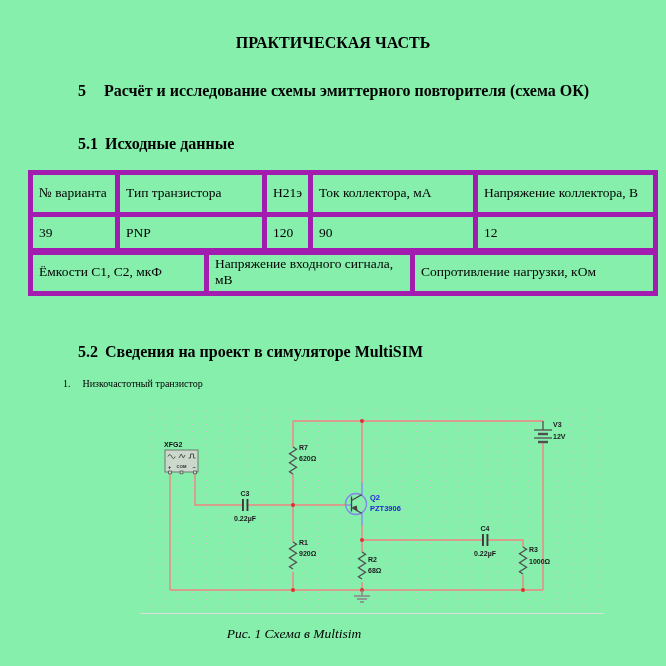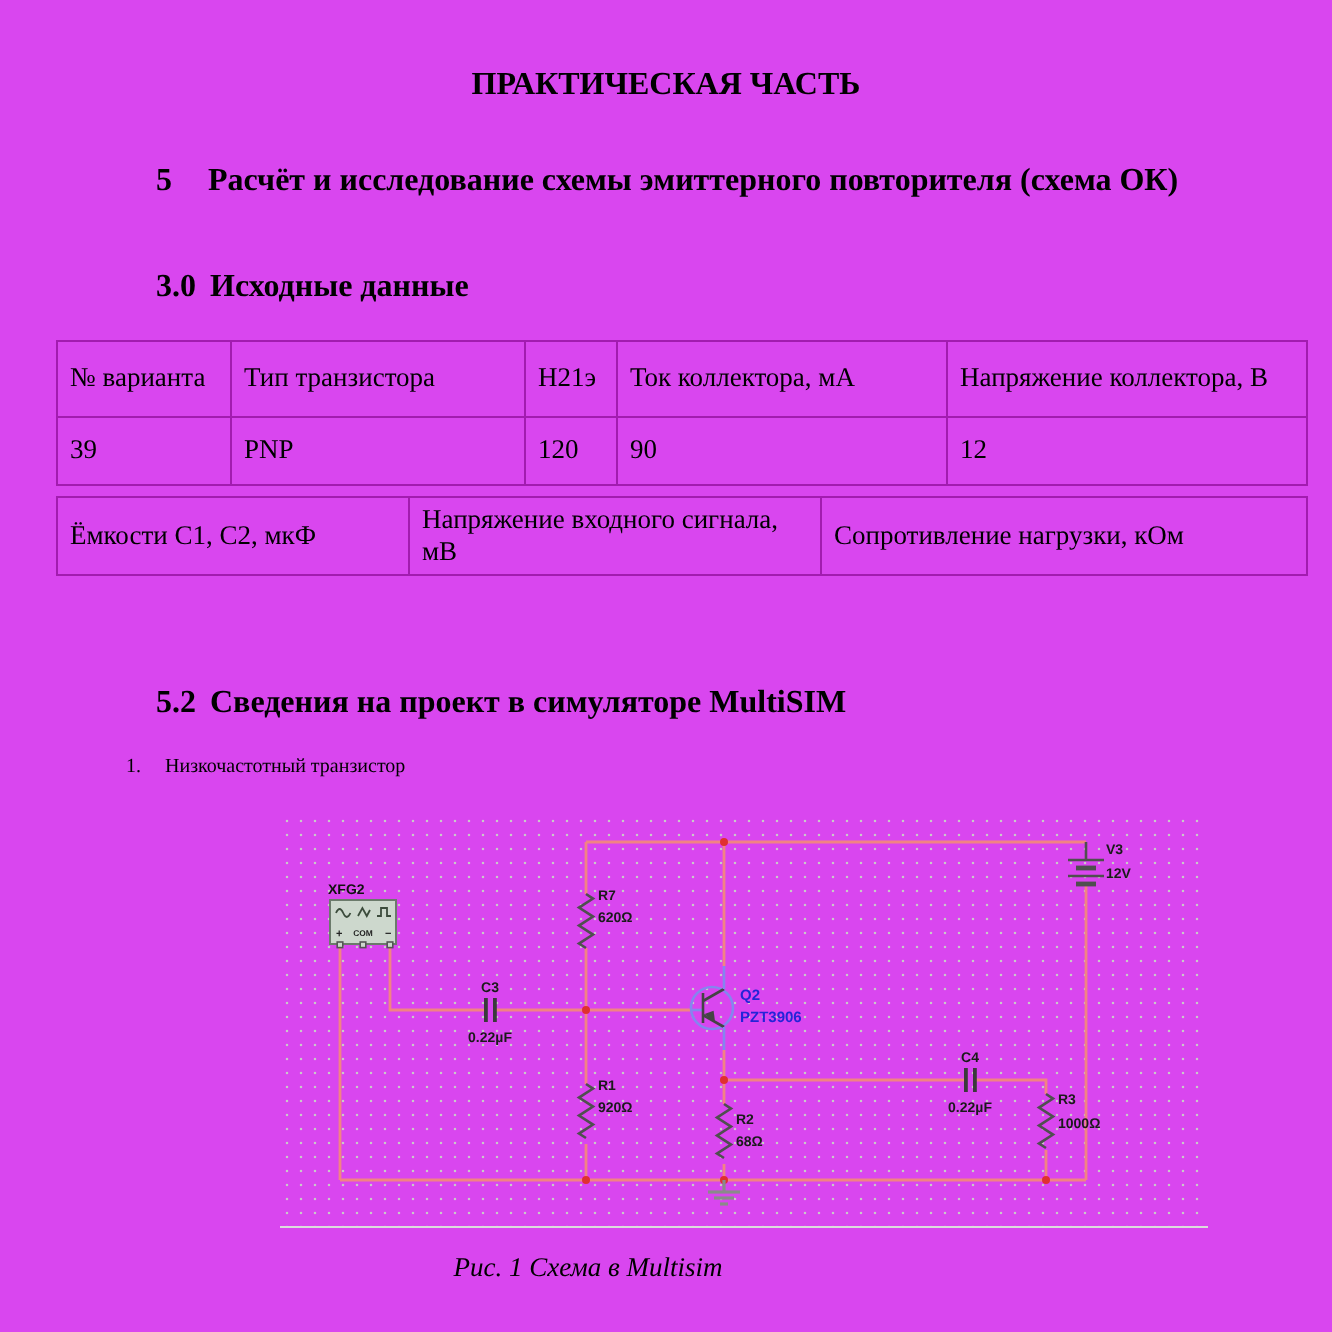--- a/index.html
+++ b/index.html
@@ -1,30 +1,30 @@
 <!DOCTYPE html>
 <html><head>
 <meta charset="utf-8">
 <style>
   html,body{margin:0;padding:0;background:#fff;}
-  #page{position:relative;width:666px;height:666px;background:#d946ef;overflow:hidden;
+  #page{position:relative;width:666px;height:666px;background:#86efac;overflow:hidden;
         font-family:"Liberation Serif","DejaVu Serif",serif;color:#000;}
   .abs{position:absolute;}
   .doc-title{top:34px;left:0;width:666px;text-align:center;font-weight:bold;font-size:16px;}
   .h5{top:79px;left:78px;width:515px;display:flex;font-weight:bold;font-size:16px;line-height:24px;}
   .h5 .num{width:26px;flex:0 0 26px;}
   .h5 .txt{width:500px;}
   .h-sub{font-weight:bold;font-size:16px;}
   .h51{top:135px;left:78px;}
   .h52{top:343px;left:78px;}
   .h-sub .num{margin-right:7px;}
   .list-item{top:378px;left:63px;font-size:10px;}
   .list-item .num{margin-right:12px;}
   table{border-collapse:collapse;font-size:13.5px;line-height:1.22;table-layout:fixed;}
-  td,th{border:1px solid #a21caf;padding:2px 6px;vertical-align:middle;font-weight:normal;text-align:left;}
+  td,th{border:5px solid #a21caf;padding:2px 6px;vertical-align:middle;font-weight:normal;text-align:left;}
   .t1{top:170px;left:28px;width:625px;}
   .t2{top:248px;left:28px;width:625px;}
   .t1 .hrow td{height:33px;}
   .t1 .drow td{height:29px;margin-left:40px;}
   .t2 .hrow td{height:34px;}
   .t2 .drow td{height:27px;}
   .schematic{top:407px;left:140px;width:464px;height:206px;
      background-image:radial-gradient(#c9c9c9 0.7px, rgba(0,0,0,0) 0.8px);
      background-size:7px 7px;border-bottom:1px solid #dcdcdc;}
   .caption{top:626px;left:0;width:588px;text-align:center;font-style:italic;font-size:13.5px;}
@@ -52,21 +52,21 @@
 <div id="page">
 
   <div class="abs doc-title">ПРАКТИЧЕСКАЯ ЧАСТЬ</div>
 
   <div class="abs h5">
     <span class="num">5</span>
     <span class="txt">Расчёт и исследование схемы эмиттерного повторителя (схема ОК)</span>
   </div>
 
   <div class="abs h-sub h51">
-    <span class="num">3.0</span><span>Исходные данные</span>
+    <span class="num">5.1</span><span>Исходные данные</span>
   </div>
 
   <table class="abs t1">
     <colgroup>
         <col style="width:87px">
         <col style="width:147px">
         <col style="width:46px">
         <col style="width:165px">
         <col style="width:180px">
       </colgroup>

